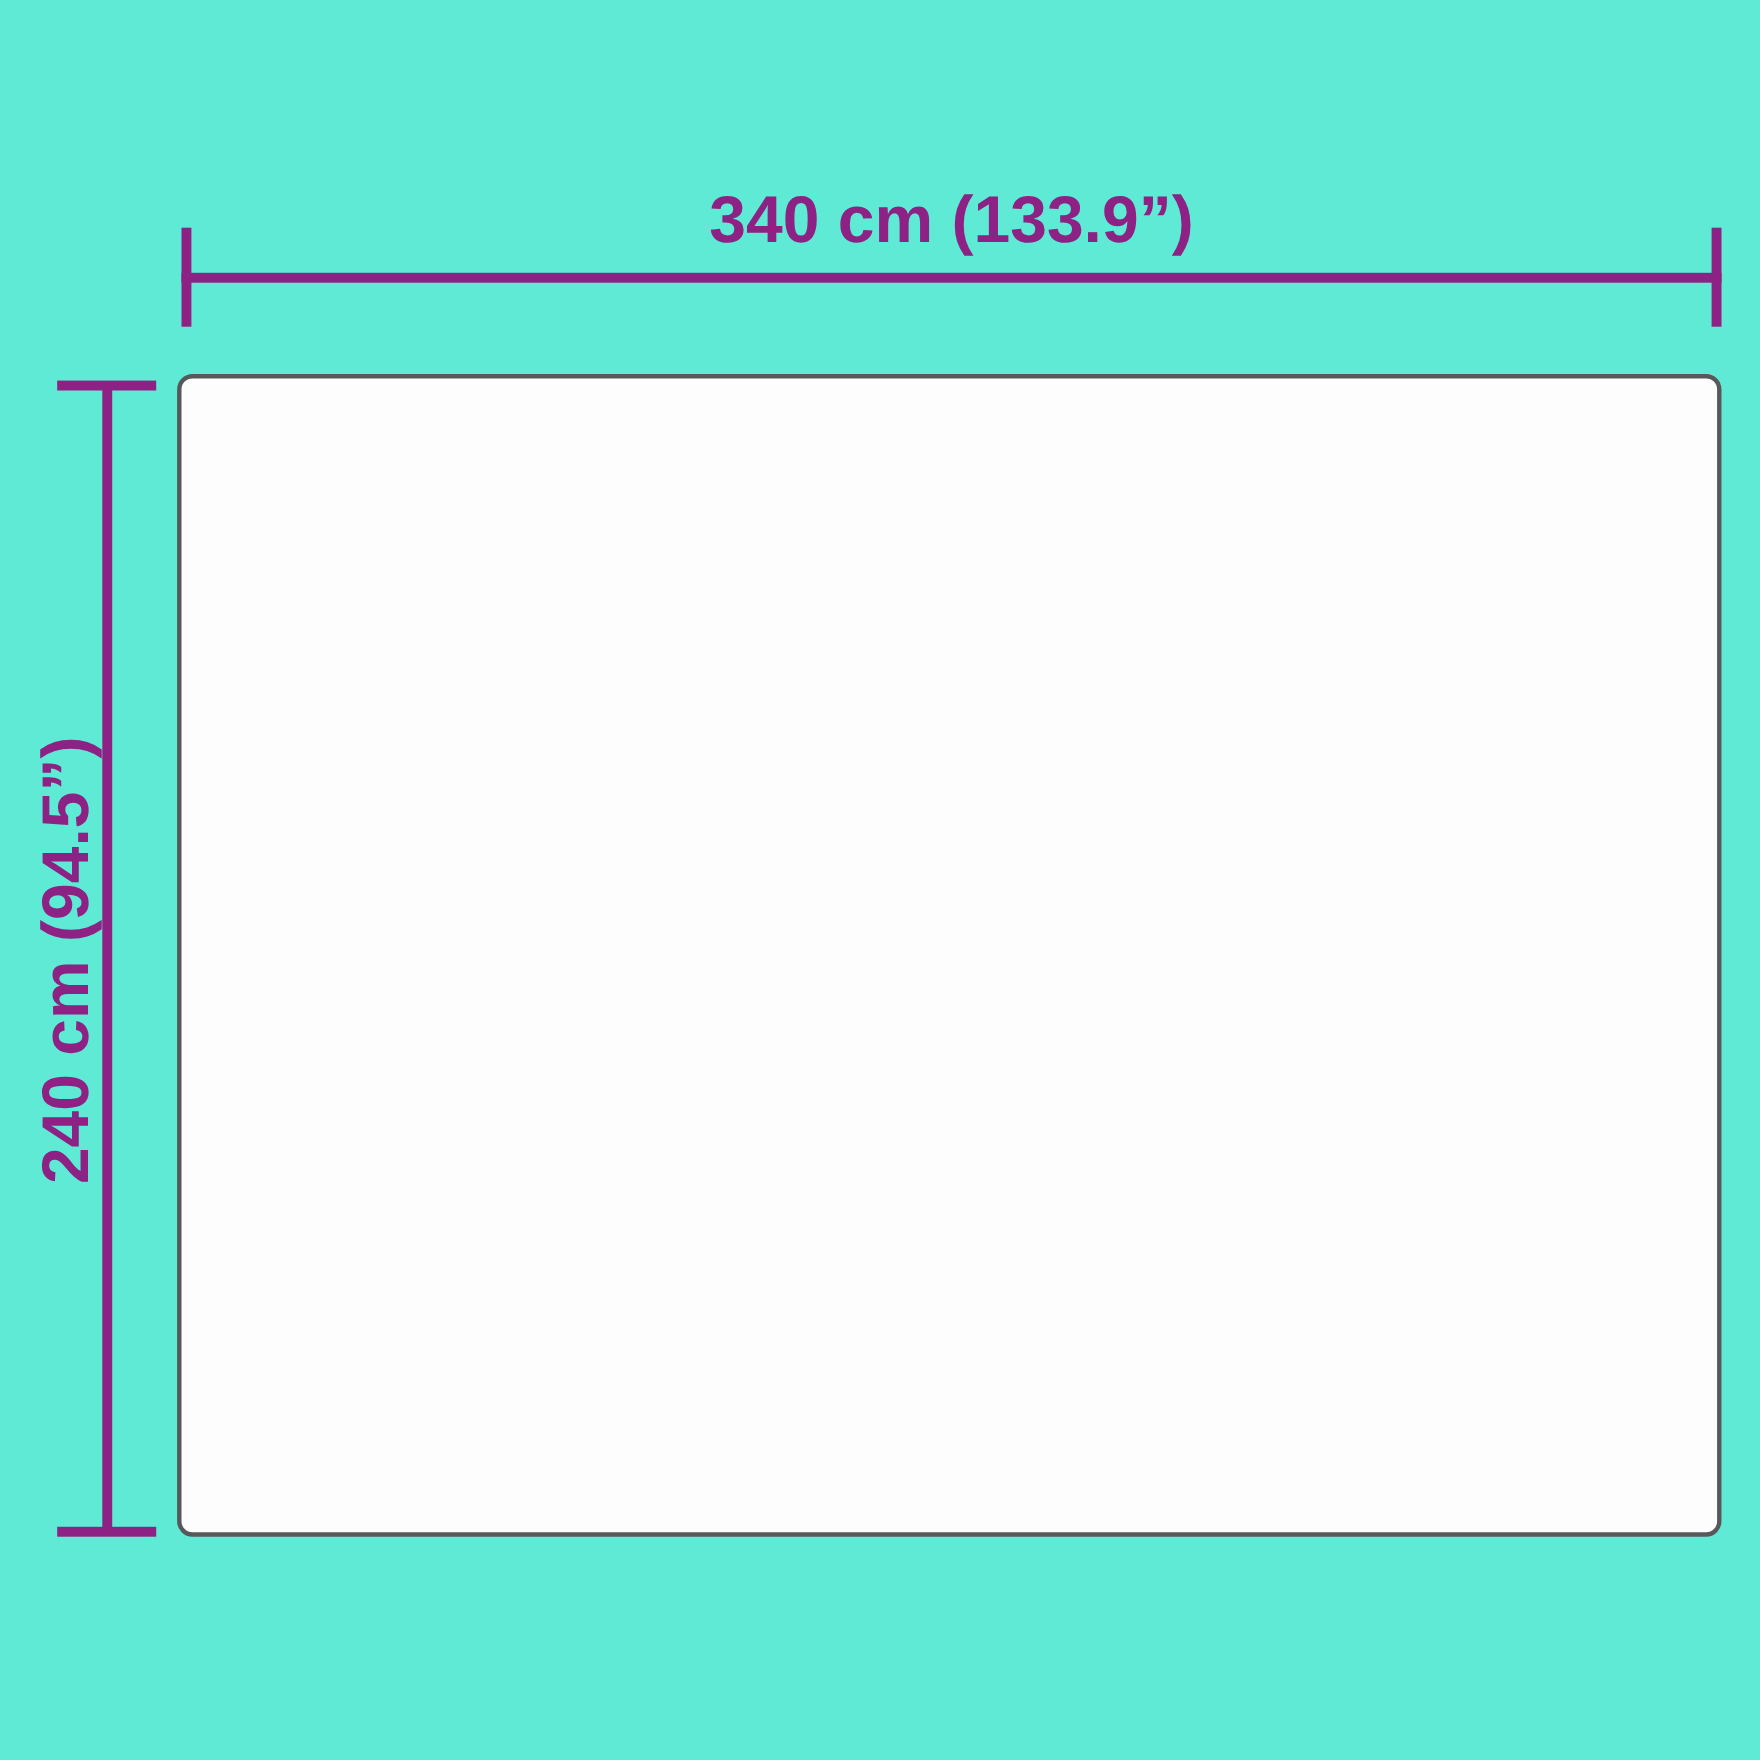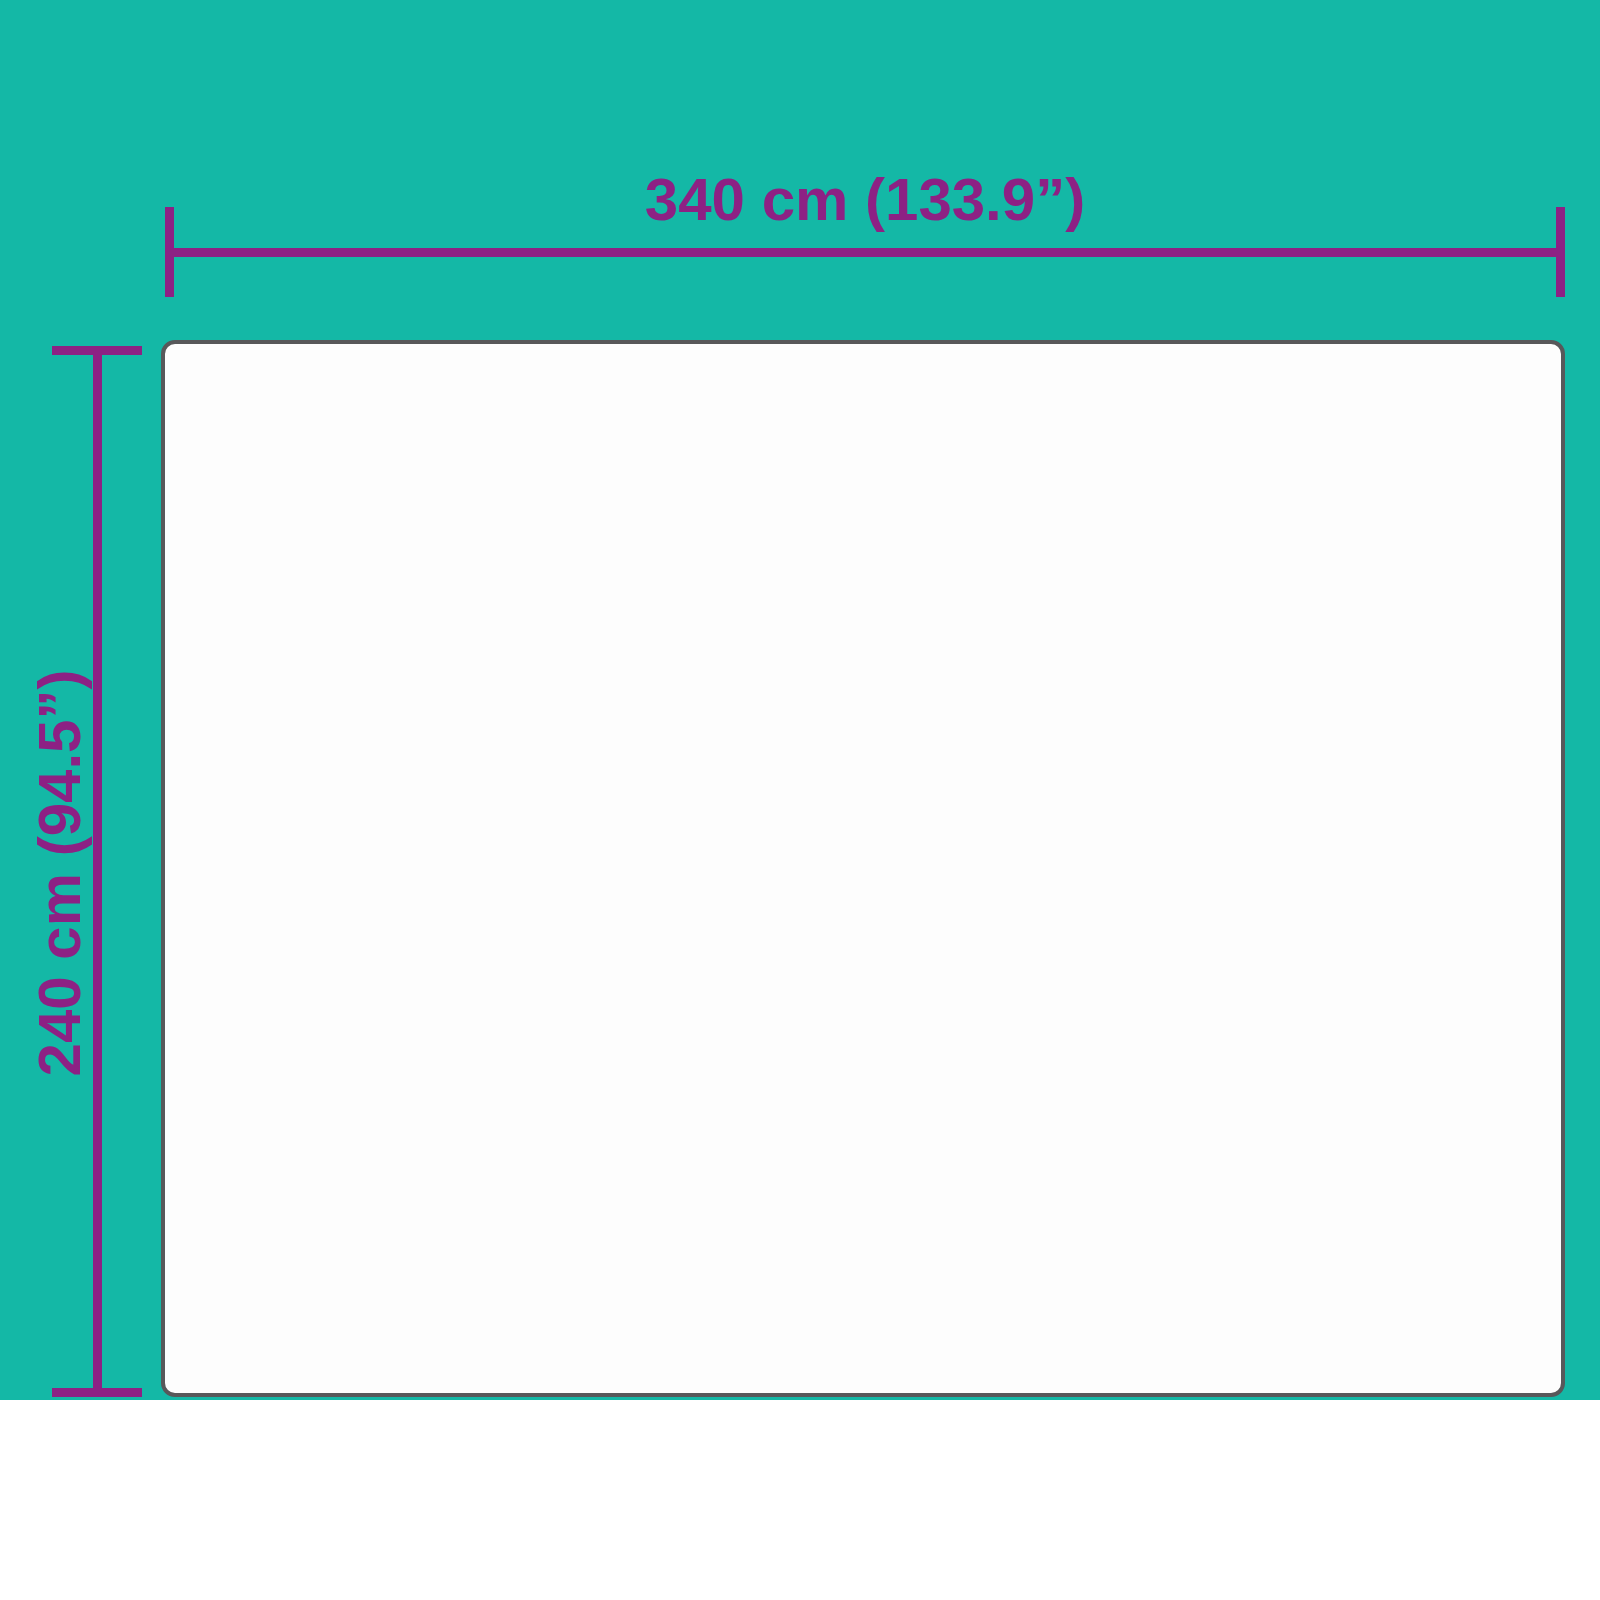--- a/index.html
+++ b/index.html
@@ -3,22 +3,22 @@
 <meta charset="utf-8">
 <style>
   html, body {
     margin: 0;
     padding: 0;
     background: #ffffff;
   }
   .canvas {
     position: relative;
     width: 1600px;
-    height: 1400px;
-    background: #14b8a6;
+    height: 1600px;
+    background: #5eead4;
     overflow: hidden;
     font-family: "Liberation Sans", "DejaVu Sans", sans-serif;
   }
   
   .product-rect {
     position: absolute;
     left: 161px;
     top: 340px;
     width: 1404px;
     height: 1057px;

